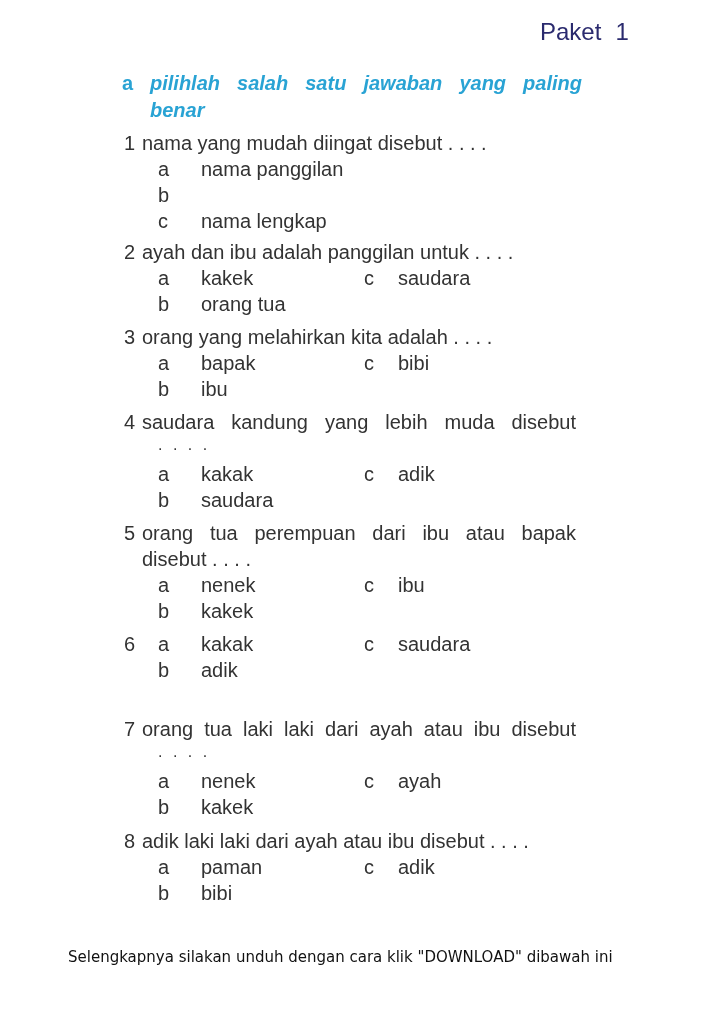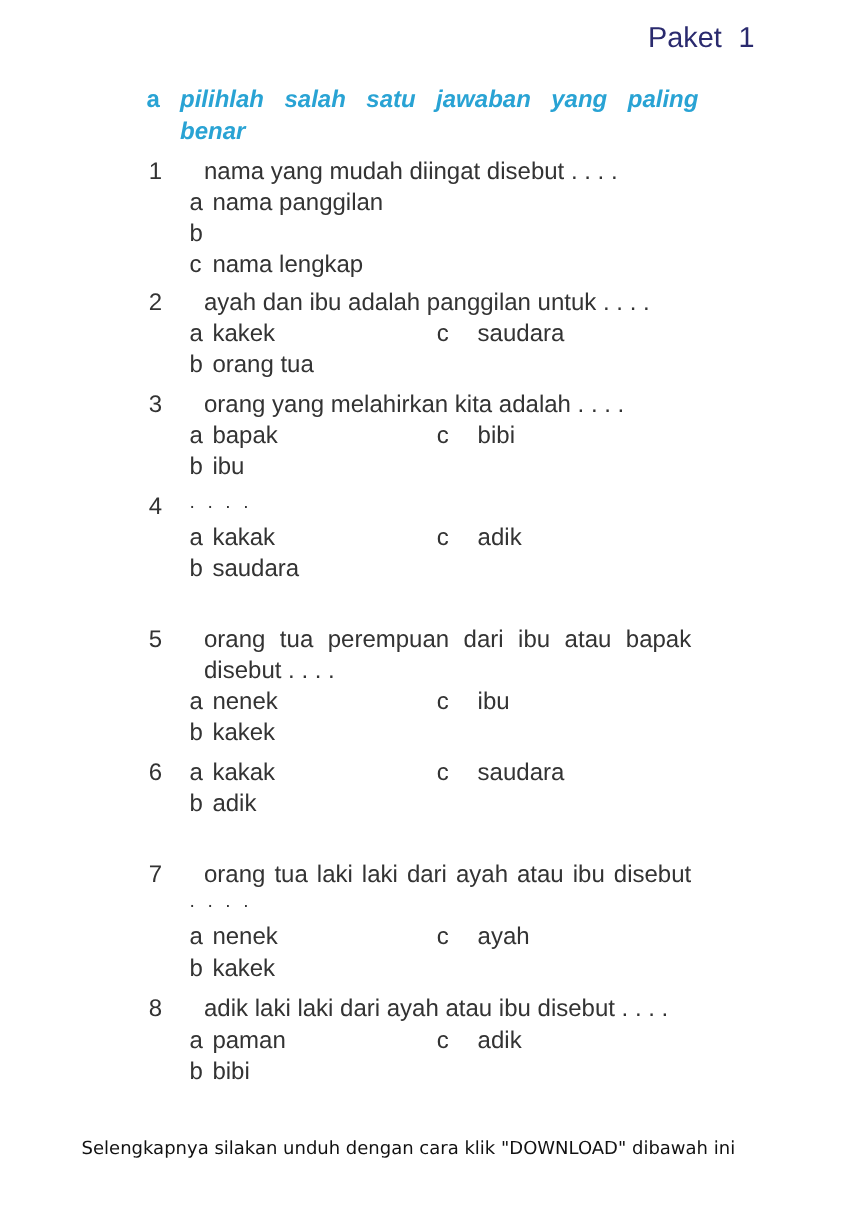--- a/index.html
+++ b/index.html
@@ -14,26 +14,26 @@
     }
     .paket .num { margin-left: 14px; }
     .section {
       position: absolute; top: 70px; left: 122px; width: 460px;
       font-size: 20px; font-weight: bold; color: #29a3d4; line-height: 27px;
     }
     .section .letter { position: absolute; left: 0; top: 0; }
     .section .text { margin-left: 28px; display: block; text-align: justify; text-align-last: left; font-style: italic; }
     .q { position: absolute; left: 124px; width: 452px; font-size: 20px; line-height: 26px; color: #333; }
     .q .qnum { position: absolute; left: 0; top: 0; }
-    .q .qtext { margin-left: 46px; display: block; text-align: justify; text-align-last: left; }
+    .q .qtext { margin-left: 18px; display: block; text-align: justify; text-align-last: left; }
     .q .qtext.justify1 { text-align-last: justify; }
     .opts { margin-left: 34px; position: relative; }
     .opt { height: 26px; position: relative; }
     .opt .ol { position: absolute; left: 0; }
-    .opt .ot { position: absolute; left: 19px; white-space: nowrap; }
+    .opt .ot { position: absolute; left: 43px; white-space: nowrap; }
     .opt .ol2 { position: absolute; left: 206px; }
     .opt .ot2 { position: absolute; left: 240px; white-space: nowrap; }
     .dots { margin-left: 34px; height: 26px; letter-spacing: 3px; font-size: 16px; line-height: 20px; }
     .footer {
       position: absolute; top: 948px; left: 68px;
       font-size: 15px; color: #111; font-family: "DejaVu Sans", sans-serif;
     }
   </style>
 </head>
 <body>
@@ -94,20 +94,21 @@
     </div>
     <div class="opt">
         <span class="ol">b</span>
         <span class="ot">ibu</span>
       </div>
   </div>
 </div>
 
 <div class="q" style="top:409px;">
   <span class="qnum">4</span>
+  <span class="qtext justify1">saudara kandung yang lebih muda disebut</span>
   <div class="dots">. . . .</div>
   <div class="opts">
     <div class="opt">
       <span class="ol">a</span>
         <span class="ot">kakak</span>
       <span class="ol2">c</span>
         <span class="ot2">adik</span>
     </div>
     <div class="opt">
         <span class="ol">b</span>

